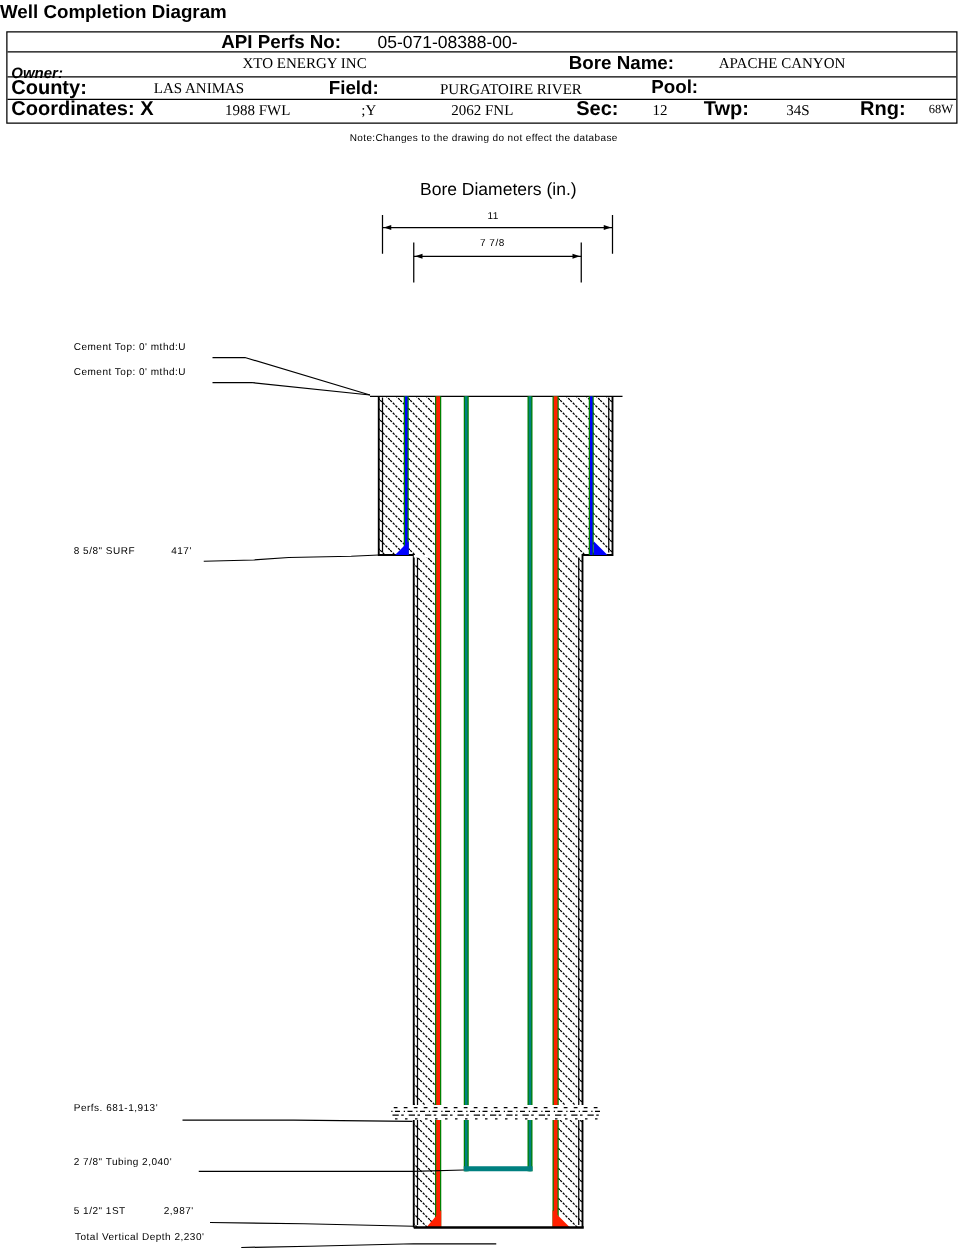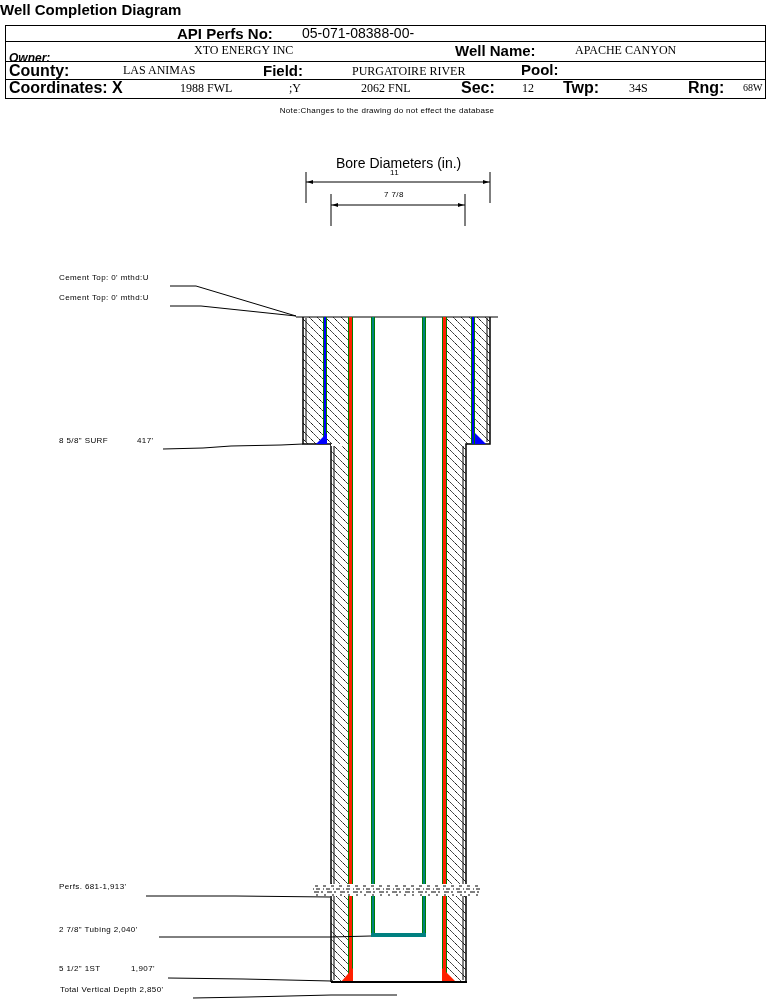--- a/index.html
+++ b/index.html
@@ -23,21 +23,21 @@
   <div class="hline" style="top:15px"></div>
   <div class="hline" style="top:35px"></div>
   <div class="hline" style="top:53px"></div>
 </div>
 
 <div class="abs lbl" style="left:177px;top:25px;">API Perfs No:</div>
 <div class="abs" style="left:302px;top:25px;font-size:14px;">05-071-08388-00-</div>
 
 <div class="abs lbl" style="left:9px;top:51px;font-size:12px;font-style:italic;">Owner:</div>
 <div class="abs val" style="left:194px;top:43px;">XTO ENERGY INC</div>
-<div class="abs lbl" style="left:455px;top:42px;">Well Name:</div>
+<div class="abs lbl" style="left:455px;top:42px;">Bore Name:</div>
 <div class="abs val" style="left:575px;top:43px;">APACHE CANYON</div>
 
 <div class="abs lbl" style="left:9px;top:62px;font-size:16px;">County:</div>
 <div class="abs val" style="left:123px;top:63px;">LAS ANIMAS</div>
 <div class="abs lbl" style="left:263px;top:62px;">Field:</div>
 <div class="abs val" style="left:352px;top:64px;">PURGATOIRE RIVER</div>
 <div class="abs lbl" style="left:521px;top:61px;">Pool:</div>
 <div class="abs val" style="left:575px;top:64px;"></div>
 
 <div class="abs lbl" style="left:9px;top:79px;font-size:16px;">Coordinates: X</div>
@@ -46,33 +46,33 @@
 <div class="abs val" style="left:361px;top:81px;">2062 FNL</div>
 <div class="abs lbl" style="left:461px;top:79px;font-size:16px;">Sec:</div>
 <div class="abs val" style="left:522px;top:81px;">12</div>
 <div class="abs lbl" style="left:563px;top:79px;font-size:16px;">Twp:</div>
 <div class="abs val" style="left:629px;top:81px;">34S</div>
 <div class="abs lbl" style="left:688px;top:79px;font-size:16px;">Rng:</div>
 <div class="abs val" style="left:743px;top:82px;font-size:10px;">68W</div>
 
 <div class="abs note" style="left:0;width:774px;top:106px;text-align:center;">Note:Changes to the drawing do not effect the database</div>
 
-<div class="abs" style="left:336px;top:143px;font-size:14px;margin-top:12px;">Bore Diameters (in.)</div>
+<div class="abs" style="left:336px;top:143px;font-size:14px;">Bore Diameters (in.)</div>
 <div class="abs small" style="left:390px;top:168px;">11</div>
 <div class="abs small" style="left:384px;top:190px;">7 7/8</div>
 
 <div class="abs small" style="left:59px;top:273px;">Cement Top: 0' mthd:U</div>
 <div class="abs small" style="left:59px;top:293px;">Cement Top: 0' mthd:U</div>
 <div class="abs small" style="left:59px;top:436px;">8 5/8" SURF</div>
 <div class="abs small" style="left:137px;top:436px;">417'</div>
 <div class="abs small" style="left:59px;top:882px;">Perfs. 681-1,913'</div>
 <div class="abs small" style="left:59px;top:925px;">2 7/8" Tubing 2,040'</div>
 <div class="abs small" style="left:59px;top:964px;">5 1/2" 1ST</div>
-<div class="abs small" style="left:131px;top:964px;">1,907'</div>
-<div class="abs small" style="left:60px;top:985px;">Total Vertical Depth 2,850'</div>
+<div class="abs small" style="left:131px;top:964px;">2,987'</div>
+<div class="abs small" style="left:60px;top:985px;">Total Vertical Depth 2,230'</div>
 
 <svg width="769" height="999">
   <defs>
     <pattern id="hatch" patternUnits="userSpaceOnUse" width="8" height="8" patternTransform="rotate(0)">
       <path d="M-2,-2 L10,10 M-2,6 L2,10 M6,-2 L10,2" stroke="#000" stroke-width="1" stroke-dasharray="2,1"></path>
     </pattern>
   </defs>
 
   <g>
     <line x1="306" y1="172" x2="306" y2="203" stroke="#000"></line>

